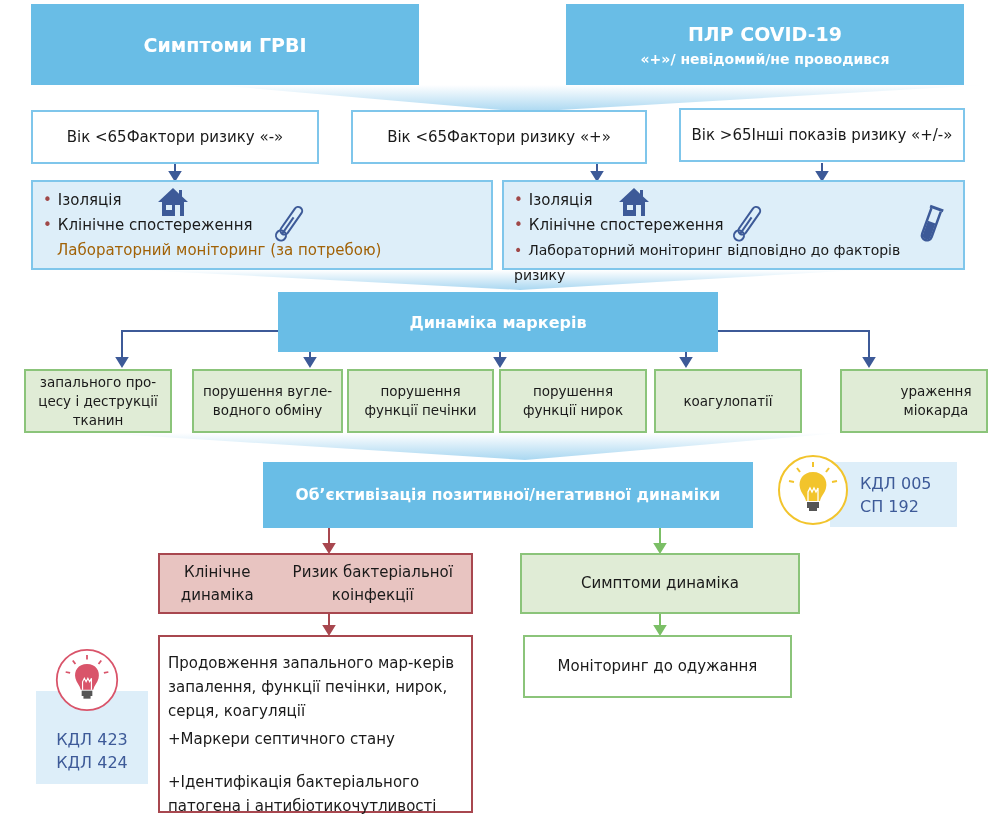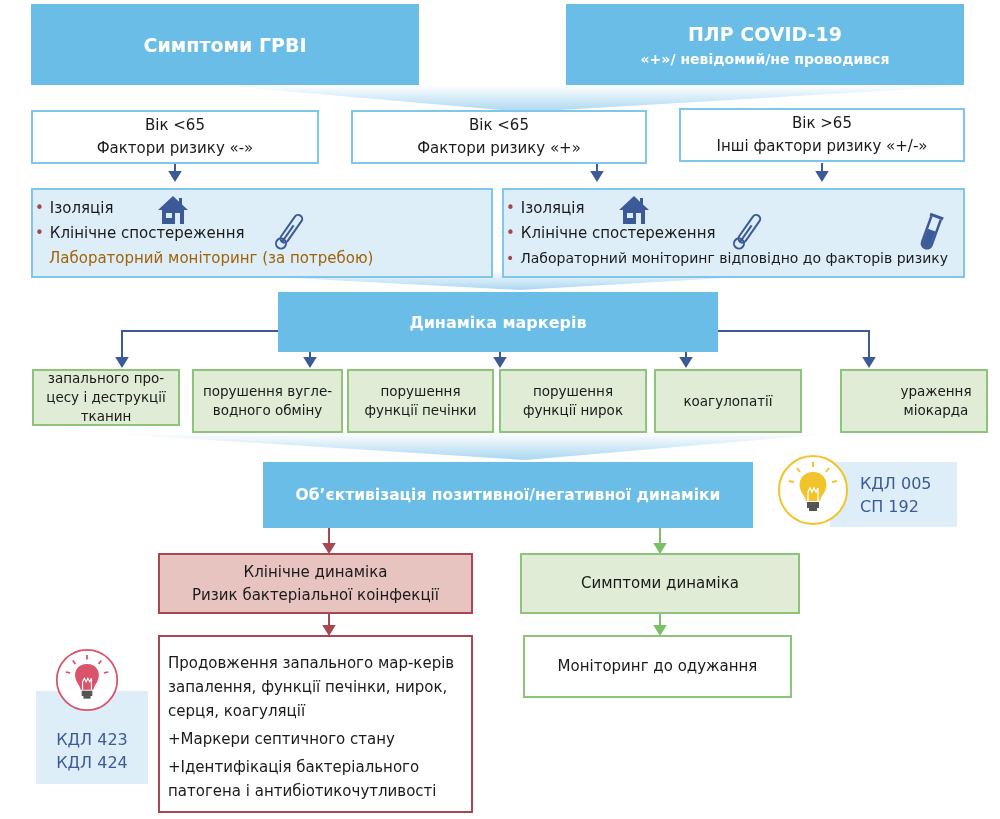--- a/index.html
+++ b/index.html
@@ -1,23 +1,23 @@
 <!DOCTYPE html>
 <html><head>
 <meta charset="utf-8">
 <style>
   html, body { margin:0; padding:0; background:#ffffff; }
   body { width:1000px; height:819px; position:relative; overflow:hidden;
          font-family:"DejaVu Sans", sans-serif; color:#1a1a1a; }
   .abs { position:absolute; box-sizing:border-box; }
   .hdr { background:#69bde6; color:#ffffff; font-weight:bold; display:flex; flex-direction:column;
          align-items:center; justify-content:center; text-align:center; }
-  .wbox { background:#ffffff; border:2px solid #7fc6eb; display:flex; flex-direction:column;
+  .wbox { background:#ffffff; border:2px solid #7fc6eb; display:flex; flex-direction:row;
           align-items:center; justify-content:center; text-align:center; font-size:15px; line-height:23px; }
-  .lbox { background:#ddeef9; border:2px solid #7fc6eb; font-size:15px; line-height:25px; padding:6px 2px;margin-top:8px; }
+  .lbox { background:#ddeef9; border:2px solid #7fc6eb; font-size:15px; line-height:25px; padding:6px 10px; }
   .gbox { background:#e0ecd6; border:2px solid #8bc47a; display:flex; align-items:center; justify-content:center;
           text-align:center; font-size:13.5px; line-height:19px; padding:0 4px; }
   .bullet::before { content:"•"; color:#a04848; margin-right:6px; }
   .t { display:block; }
   svg.lines { position:absolute; left:0; top:0; width:1000px; height:819px; pointer-events:none; }
 </style>
 </head>
 <body>
 
 <svg class="lines" viewBox="0 0 1000 819">
@@ -77,21 +77,21 @@
 <div class="abs wbox" style="left:31px;top:110px;width:288px;height:54px;">
   <span>Вік &lt;65</span>
   <span>Фактори ризику «-»</span>
 </div>
 <div class="abs wbox" style="left:351px;top:110px;width:296px;height:54px;">
   <span>Вік &lt;65</span>
   <span>Фактори ризику «+»</span>
 </div>
 <div class="abs wbox" style="left:679px;top:108px;width:286px;height:54px;">
   <span>Вік &gt;65</span>
-  <span>Інші фактори ризику «+/-»</span>
+  <span>Інші показів ризику «+/-»</span>
 </div>
 
 <div class="abs lbox" style="left:31px;top:180px;width:462px;height:90px;">
   <div class="bullet">Ізоляція</div>
   <div class="bullet">Клінічне спостереження</div>
   <div style="padding-left:14px;color:#a16207;">Лабораторний моніторинг (за потребою)</div>
   <span class="abs" style="left:123px;top:4px;">
     <svg width="34" height="32" viewBox="0 0 34 32">
         <path d="M17 2 L2 16 L6 16 L6 30 L28 30 L28 16 L32 16 L26 10.5 L26 4 L23 4 L23 7.7 Z" fill="#3d5a98"></path>
         <rect x="10" y="19" width="6" height="5" fill="#ddeef9"></rect>
@@ -136,21 +136,21 @@
           <path d="M13 18 L21 18 L21 32 A4 4 0 0 1 13 32 Z" fill="#3d5a98"></path>
         </g>
       </svg>
   </span>
 </div>
 
 <div class="abs hdr" style="left:278px;top:292px;width:440px;height:60px;font-size:16px;">
   <span>Динаміка маркерів</span>
 </div>
 
-<div class="abs gbox" style="left:32px;top:369px;width:148px;height:57px;">
+<div class="abs gbox" style="left:24px;top:369px;width:148px;height:64px;">
   <span>запального про-цесу і деструкції тканин</span>
 </div>
 <div class="abs gbox" style="left:192px;top:369px;width:151px;height:64px;">
   <span>порушення вугле-водного обміну</span>
 </div>
 <div class="abs gbox" style="left:347px;top:369px;width:147px;height:64px;">
   <span>порушення функції печінки</span>
 </div>
 <div class="abs gbox" style="left:499px;top:369px;width:148px;height:64px;">
   <span>порушення функції нирок</span>
@@ -194,21 +194,21 @@
   <span>Ризик бактеріальної коінфекції</span>
 </div>
 
 <div class="abs wbox" style="left:520px;top:553px;width:280px;height:61px;background:#e0ecd6;border-color:#8bc47a;">
   <span>Симптоми динаміка</span>
 </div>
 
 <div class="abs" style="left:158px;top:635px;width:315px;height:178px;border:2px solid #a8474f;background:#fff;padding:14px 8px 0 8px;font-size:15px;line-height:24px;">
   <div>Продовження запального мар-керів запалення, функції печінки, нирок, серця, коагуляції</div>
   <div style="margin-top:4px;">+Маркери септичного стану</div>
-  <div style="margin-top:4px;">+Ідентифікація бактеріального патогена і антибіотикочутливості</div>
+  <div style="margin-top:19px;">+Ідентифікація бактеріального патогена і антибіотикочутливості</div>
 </div>
 
 <div class="abs wbox" style="left:523px;top:635px;width:269px;height:63px;border-color:#8bc47a;">
   <span>Моніторинг до одужання</span>
 </div>
 
 <div class="abs" style="left:36px;top:691px;width:112px;height:93px;background:#ddeef9;">
   <div style="position:absolute;left:0;right:0;top:37px;text-align:center;color:#3d5a98;font-size:16px;line-height:23px;">
     <span class="t">КДЛ 423</span>
     <span class="t">КДЛ 424</span>

